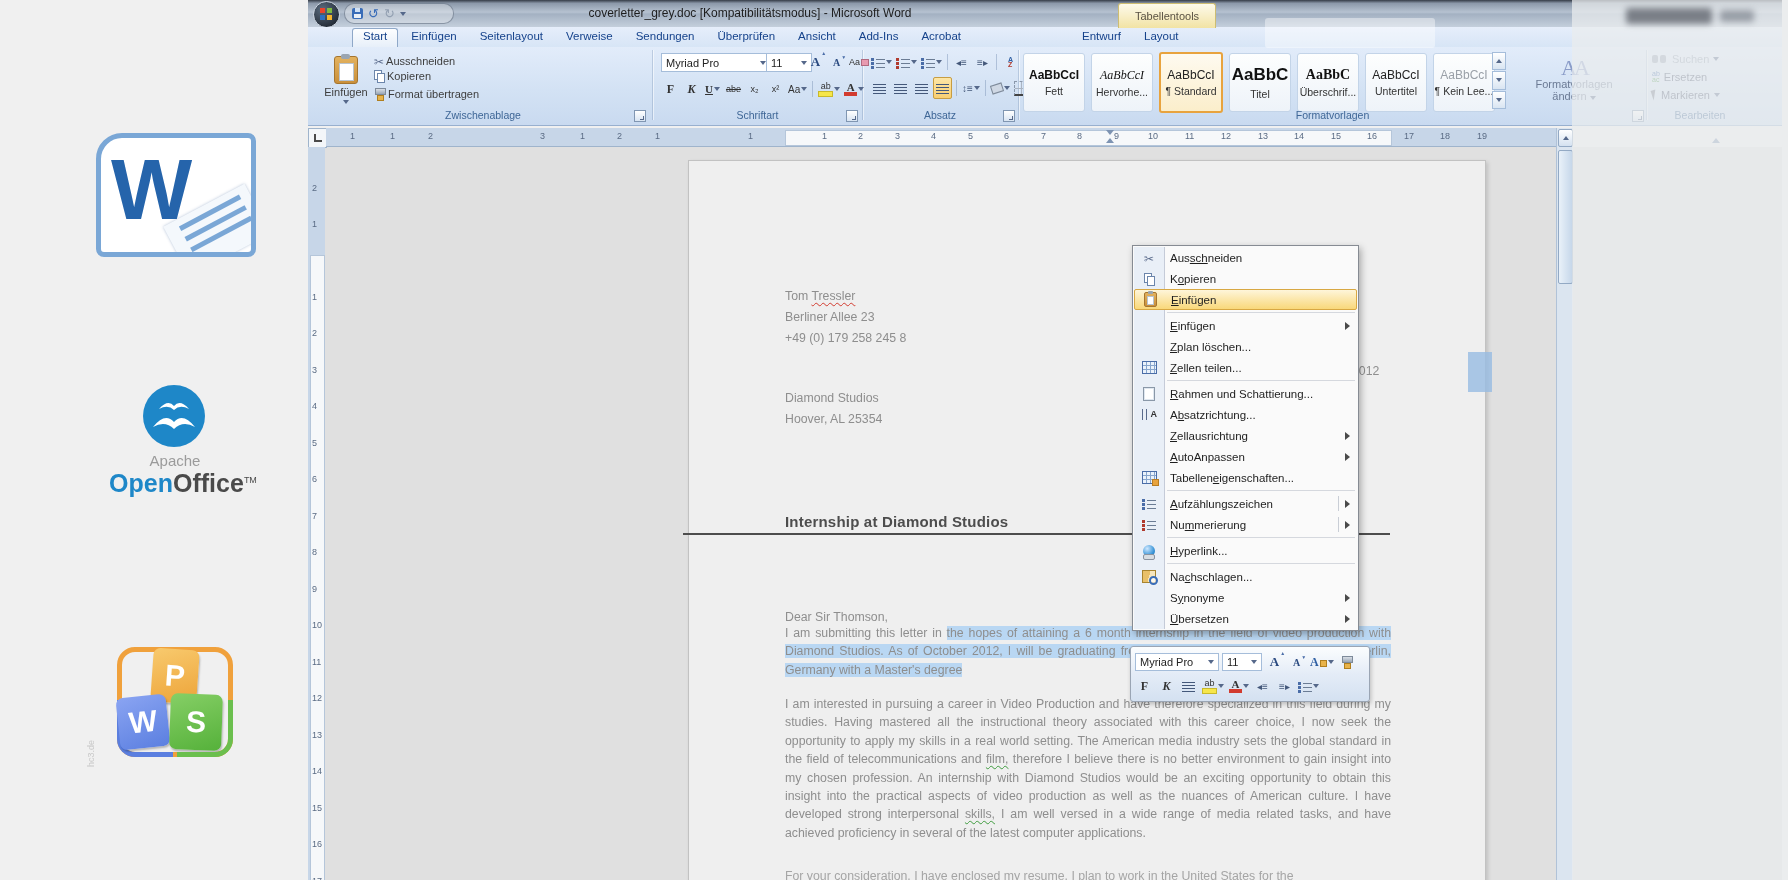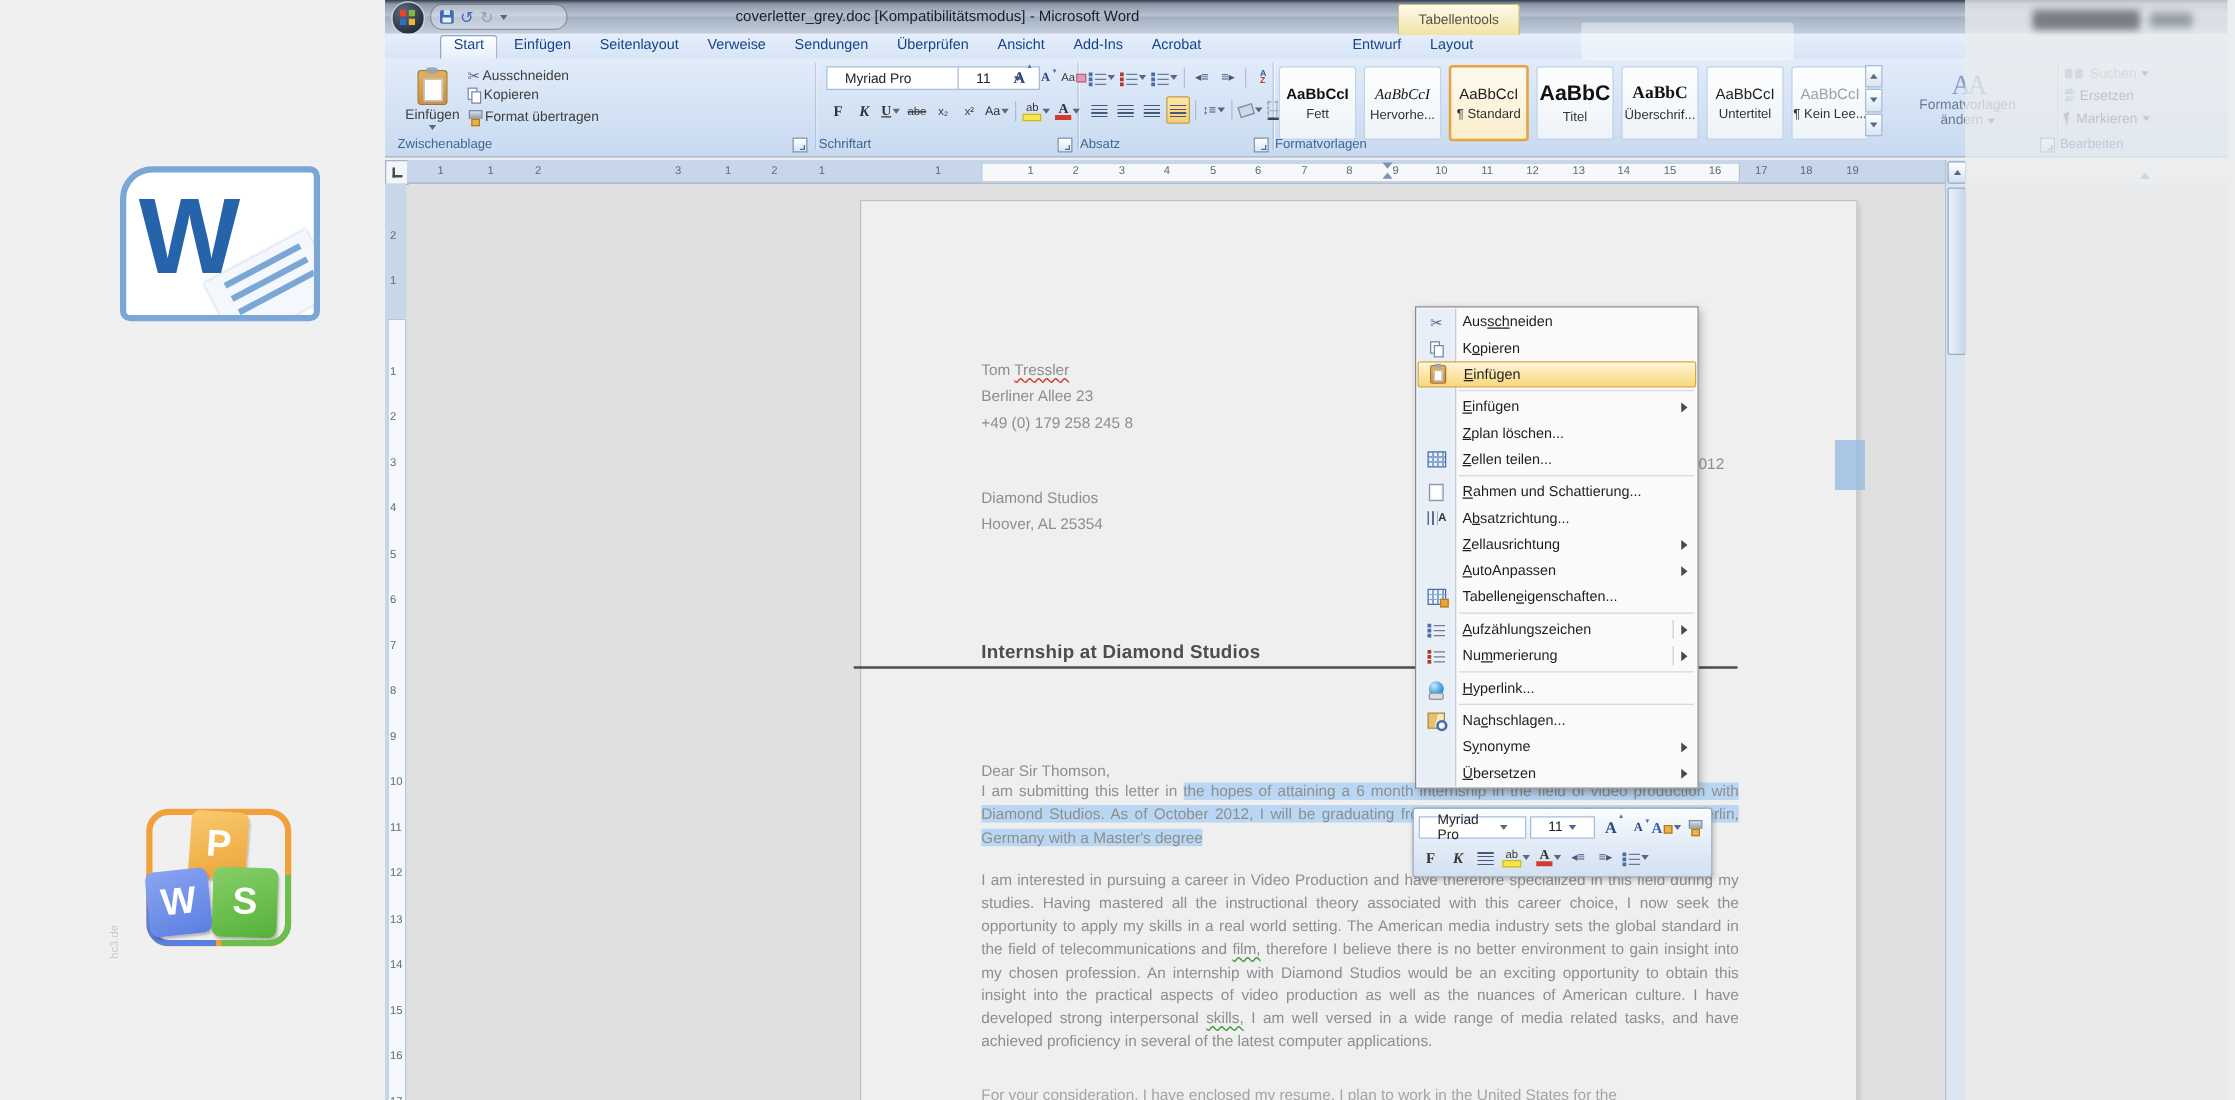--- a/index.html
+++ b/index.html
@@ -58,32 +58,32 @@
   .tab{padding:2px 10px 0 10px;font-size:11.5px;color:#15428b;border-radius:3px 3px 0 0;}
   .tab.active{background:linear-gradient(#fdfeff,#e7eff9);border:1px solid #8fa8c8;border-bottom:0;
       padding:1px 10px 0 10px;color:#15428b;}
   .ctxhdr{left:1070px;top:3px;width:96px;height:24px;background:linear-gradient(#fdfaeb,#f2e3a4);
       border:1px solid #cdbd72;border-bottom:0;border-radius:3px 3px 0 0;text-align:center;
       font-size:11px;color:#5a5244;line-height:24px;margin-left:48px;}
   
   .ribbon{left:308px;top:47px;width:1474px;height:78px;
       background:linear-gradient(#e2ecfa,#d3e2f4 55%,#c9daf0);border-bottom:1px solid #98b0cf;}
   .gsep{top:50px;width:1px;height:70px;background:rgba(120,145,180,.35);box-shadow:1px 0 0 rgba(255,255,255,.55);}
-  .glabel{top:109px;font-size:10.5px;color:#3e6696;text-align:left;}
+  .glabel{top:109px;font-size:10.5px;color:#3e6696;text-align:center;}
   .dlg{width:10px;height:10px;border:1px solid #8096b2;background:linear-gradient(#fff,#d8e4f2);position:absolute;}
   .dlg::after{content:"";position:absolute;right:1px;bottom:1px;width:3px;height:3px;
       border-right:1px solid #55688a;border-bottom:1px solid #55688a;}
   .rrow{display:flex;align-items:center;gap:2px;}
   .rbtn{height:20px;min-width:17px;display:flex;align-items:center;justify-content:center;gap:1px;
       border:1px solid transparent;border-radius:2px;color:#3d3d3d;}
   .rbtn.active{background:linear-gradient(#fde6a6,#f8cf72);border-color:#c79d43;}
   .vsep{width:1px;height:16px;background:rgba(120,145,180,.45);margin:0 2px;}
   .car{width:0;height:0;border-left:3px solid transparent;border-right:3px solid transparent;border-top:4px solid #55688a;}
   .combo{display:flex;align-items:center;height:17px;background:#fff;border:1px solid #a5bdda;
-      font-size:11px;color:#222;padding:0 14px;justify-content:space-between;}
+      font-size:11px;color:#222;padding:0 4px;justify-content:space-between;}
   .smalltxt{font-size:11px;color:#3d3d3d;}
   .bigbtn{left:322px;top:50px;width:46px;height:57px;display:flex;flex-direction:column;align-items:center;
       justify-content:center;gap:2px;border:1px solid transparent;border-radius:3px;}
   .ic-paste-big{width:22px;height:26px;background:linear-gradient(#e3b25f,#c98f3a);border:1px solid #a5752f;
       border-radius:3px;position:relative;}
   .ic-paste-big::before{content:"";position:absolute;left:4px;top:6px;right:3px;bottom:2px;background:#fff;border:1px solid #b9c4d0;}
   .ic-paste-big::after{content:"";position:absolute;left:6px;top:-3px;width:9px;height:5px;background:#9aa5b1;border-radius:2px;}
   
   .ic-scissors::before{content:"✂";font-size:12px;color:#5a6b8c;}
   .ic-copy{position:relative;width:11px;height:12px;}
@@ -242,20 +242,30 @@
 <div id="stage">
 
   <div class="abs logo-word">
     <div class="w">W</div>
     <div class="doc">
         <i></i>
         <i></i>
         <i></i>
       </div>
   </div>
+  <div class="abs logo-aoo">
+    <div class="ball">
+      <svg width="62" height="62" viewBox="0 0 62 62">
+        <path d="M16 24 Q25 14 31 21 Q37 14 46 24 Q37 19 31 25 Q25 19 16 24 Z" fill="#fff"></path>
+        <path d="M10 42 Q22 27 31 37 Q40 27 52 42 Q40 35 31 44 Q22 35 10 42 Z" fill="#fff"></path>
+      </svg>
+    </div>
+    <div class="apache">Apache</div>
+    <div class="name"><span class="b">Open</span><span class="g">Office</span><span class="tm">TM</span></div>
+  </div>
   <div class="abs logo-wps">
     <div class="tile t-p">P</div>
     <div class="tile t-w">W</div>
     <div class="tile t-s">S</div>
   </div>
   <div class="abs corner-text">hc3.de</div>
 
   <div class="abs titlebar"></div>
   <div class="abs officebtn">
       <i></i>

